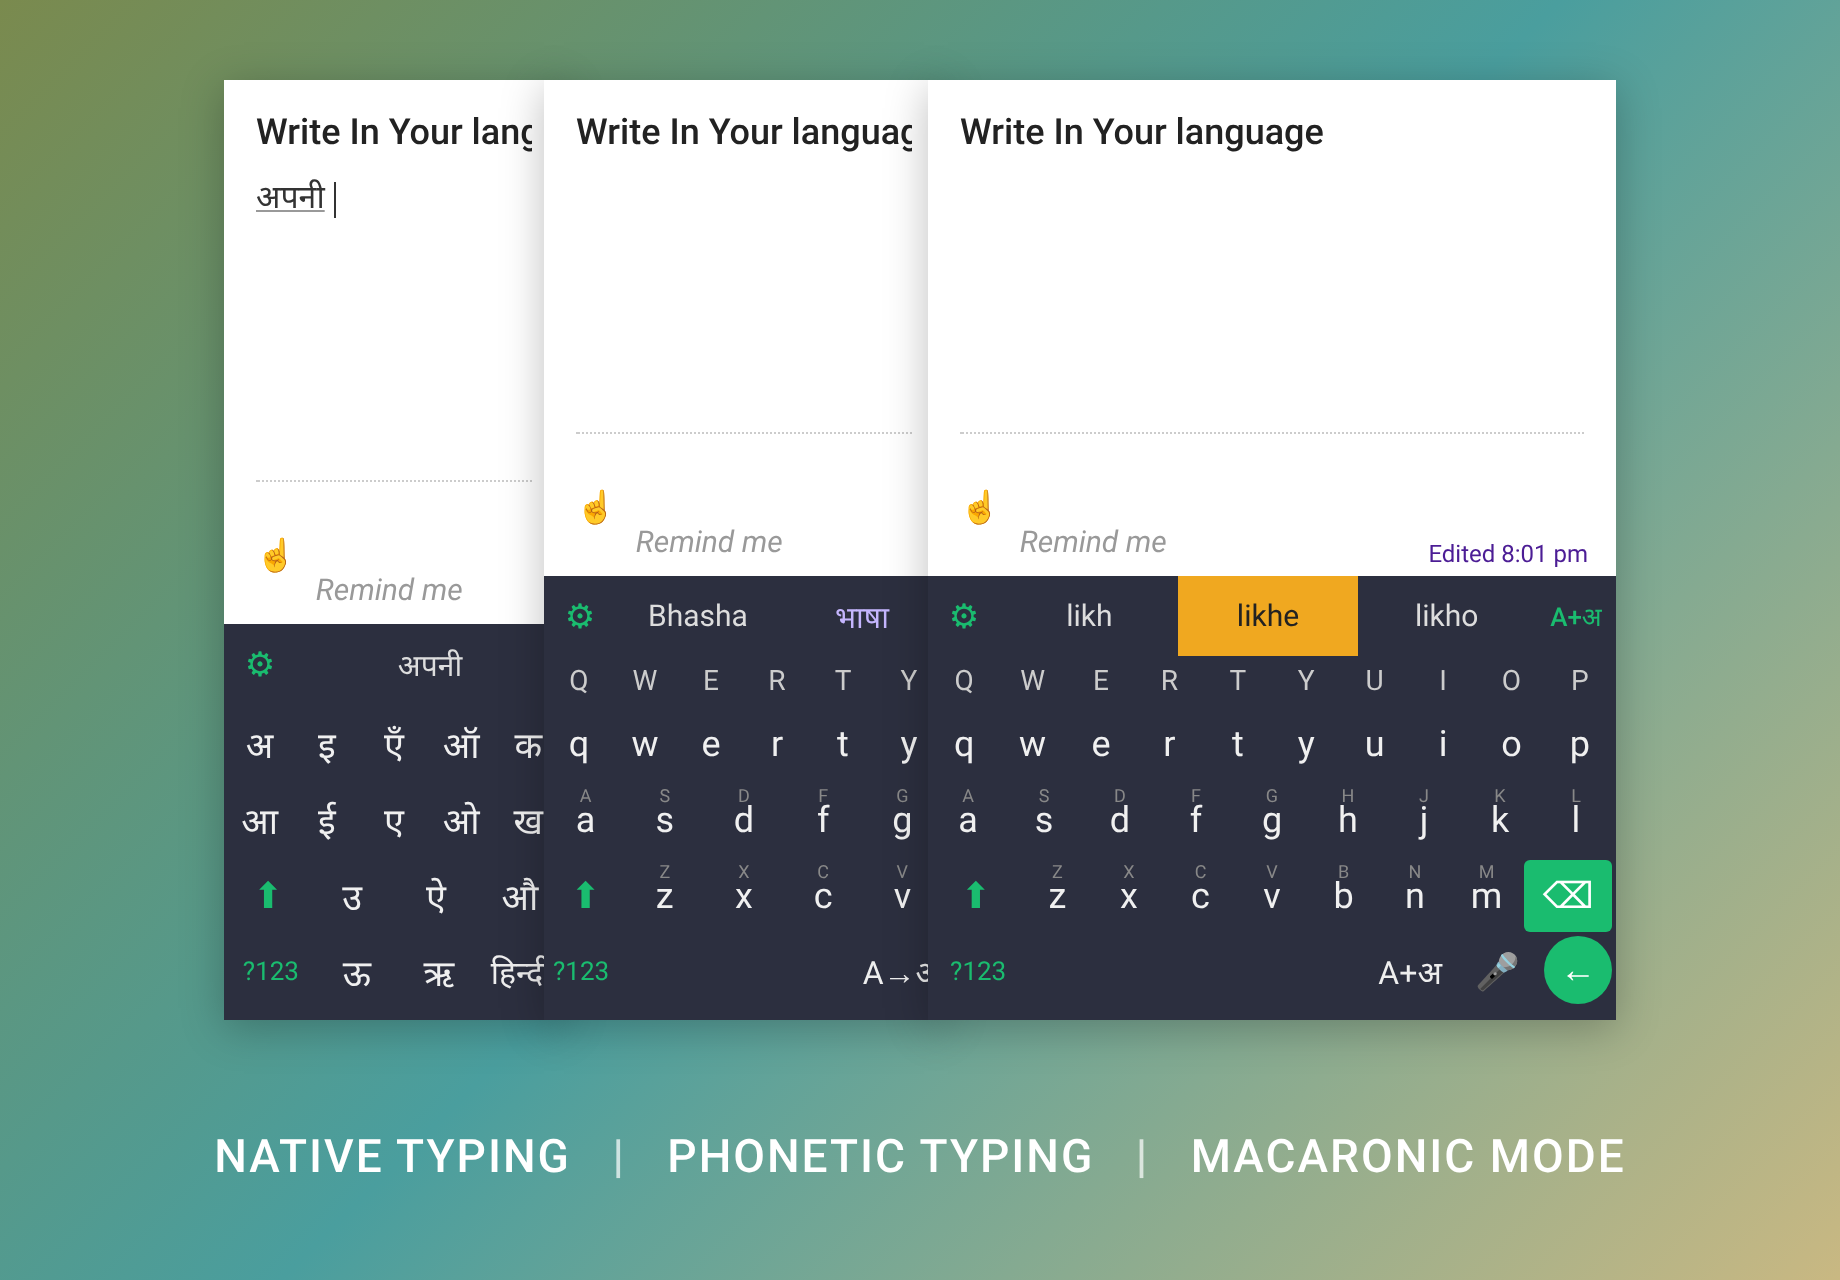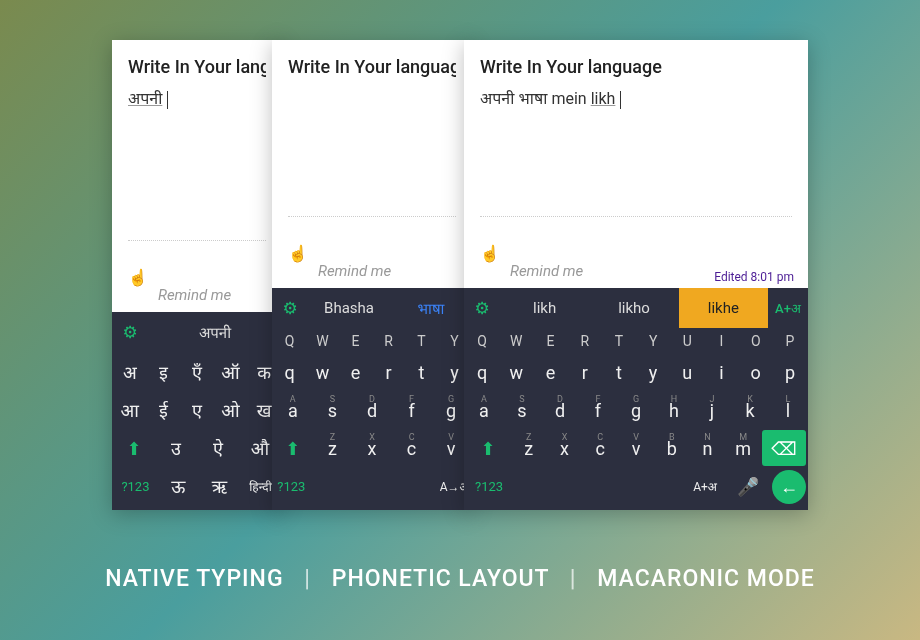--- a/index.html
+++ b/index.html
@@ -37,38 +37,38 @@
   .cursor::after { content:""; display:inline-block; width:1px; height:18px; background:#333; vertical-align:middle; margin-left:1px; }
   .dotted { border-top: 1px dotted #ccc; margin-top: auto; padding-top: 10px; display:flex; align-items:center; gap:10px; }
   .remind { color:#999; font-style: italic; font-size:15px;margin-top:35px; }
   .finger-icon { color:#999; font-size:16px; }
   .edited { position:absolute; bottom:4px; right:14px; font-size:12px; color:#4c1d95; }
 
   .kbd { background:#2c2f3f; display:flex; flex-direction:column; }
   .suggest-bar { height: 40px; background:#2c2f3f; display:flex; align-items:stretch; }
   .gear { width:36px; display:flex; align-items:center; justify-content:center; color:#1abc6f; font-size:17px; }
   .sugg { flex:1; display:flex; align-items:center; justify-content:center; color:#ddd; font-size:15px; position:relative; }
-  .sugg.green { color:#3b82f6; }
+  .sugg.green { color:#c4b5fd; }
   .sugg.yellow-bg { background:#f0a820; color:#222; }
   .lang-badge { width:40px; display:flex; align-items:center; justify-content:center; color:#1abc6f; font-size:13px; font-weight:500; }
 
   .kbd-rows { padding: 2px 2px 4px 2px; }
   .krow { display:flex; gap:2px; margin-bottom:2px; }
   .key { flex:1; height:36px; display:flex; flex-direction:column; align-items:center; justify-content:center; color:#f0f0f0; font-size:18px; position:relative; }
   .key .sub { font-size:9px; color:#888; position:absolute; top:2px; }
   .key.small { font-size:14px; color:#ccc; height:22px; }
   .key.shift { color:#1abc6f; font-size:18px; }
   .key.bksp { background:#1abc6f; border-radius:3px; color:#fff; }
   .key.enter { background:#1abc6f; border-radius:50%; color:#fff; width:34px; height:34px; flex:none; }
   .key.mic { color:#aaa; }
   .key.num { color:#1abc6f; font-size:13px; flex:1.1; }
-  .key.mode { color:#eee; font-size:12px; }
+  .key.mode { color:#eee; font-size:16px; }
   .key.space { flex:4; }
   .key.wide15 { flex:1.3; }
-  .bottom-row { align-items:flex-end; }
+  .bottom-row { align-items:flex-start; }
 
   .caption {
     position:absolute;
     left:0; right:0;
     bottom: 48px;
     text-align:center;
     color:#fff;
     font-size:23px;
     font-weight:500;
     letter-spacing:1px;
@@ -204,35 +204,32 @@
           <div class="key space"></div>
           <div class="key mode">A→अ</div>
         </div>
       </div>
     </div>
   </div>
 
   <div class="screen screen3">
     <div class="note-area">
       <div class="note-title">Write In Your language</div>
-      <div class="note-body cursor">
-        <span class="dev">अपनी भाषा </span><span>mein </span><span class="underlined">likh</span>
-      </div>
       <div class="dotted">
         <span class="finger-icon">☝</span>
         <span class="remind">Remind me</span>
       </div>
       <div class="edited">Edited 8:01 pm</div>
     </div>
     <div class="kbd">
       <div class="suggest-bar">
         <div class="gear">⚙</div>
         <div class="sugg">likh</div>
+        <div class="sugg yellow-bg">likhe</div>
         <div class="sugg">likho</div>
-        <div class="sugg yellow-bg">likhe</div>
         <div class="lang-badge">A+अ</div>
       </div>
       <div class="kbd-rows">
         <div class="krow">
             <div class="key small">Q</div>
             <div class="key small">W</div>
             <div class="key small">E</div>
             <div class="key small">R</div>
             <div class="key small">T</div>
             <div class="key small">Y</div>
@@ -332,16 +329,16 @@
         </div>
       </div>
     </div>
   </div>
 
 </div>
 
 <div class="caption">
   <span>NATIVE TYPING</span>
   <span class="sep">|</span>
-  <span>PHONETIC LAYOUT</span>
+  <span>PHONETIC TYPING</span>
   <span class="sep">|</span>
   <span>MACARONIC MODE</span>
 </div>
 
 </body></html>

